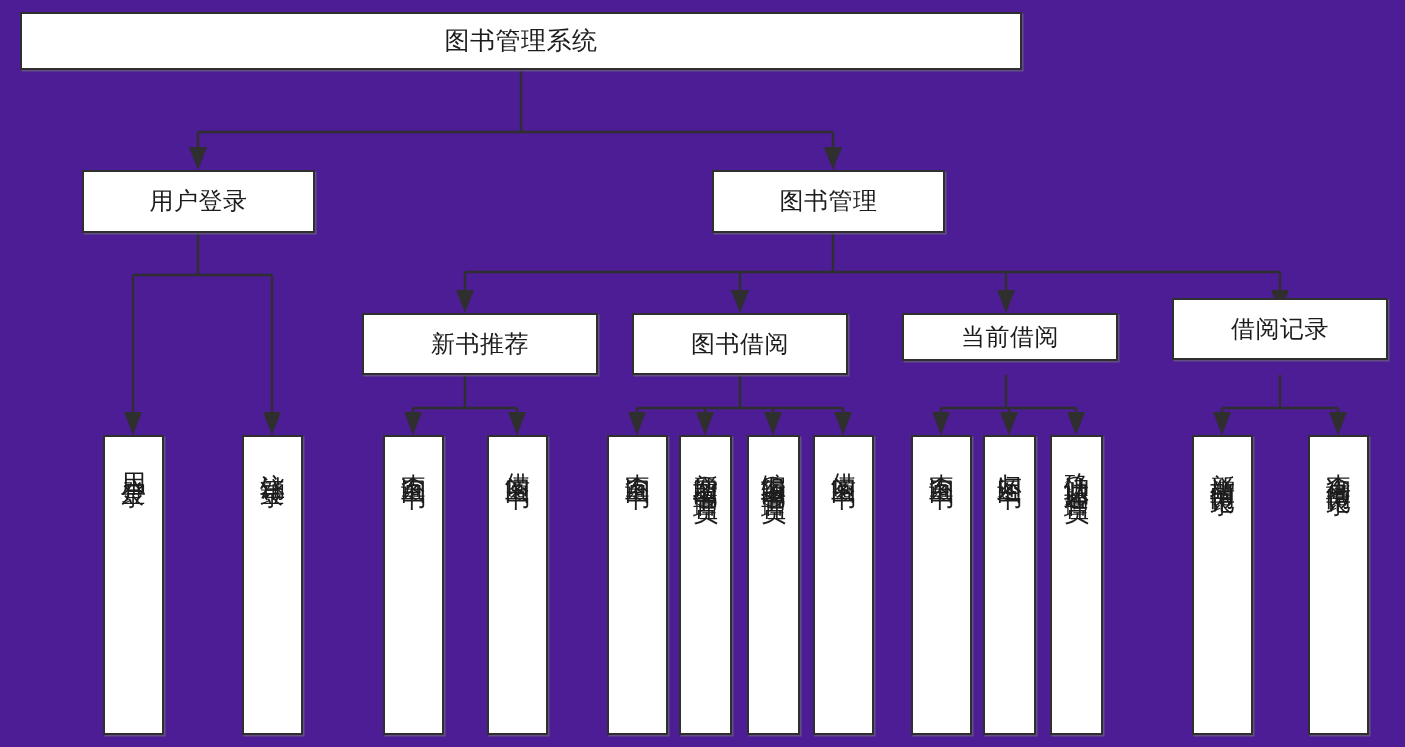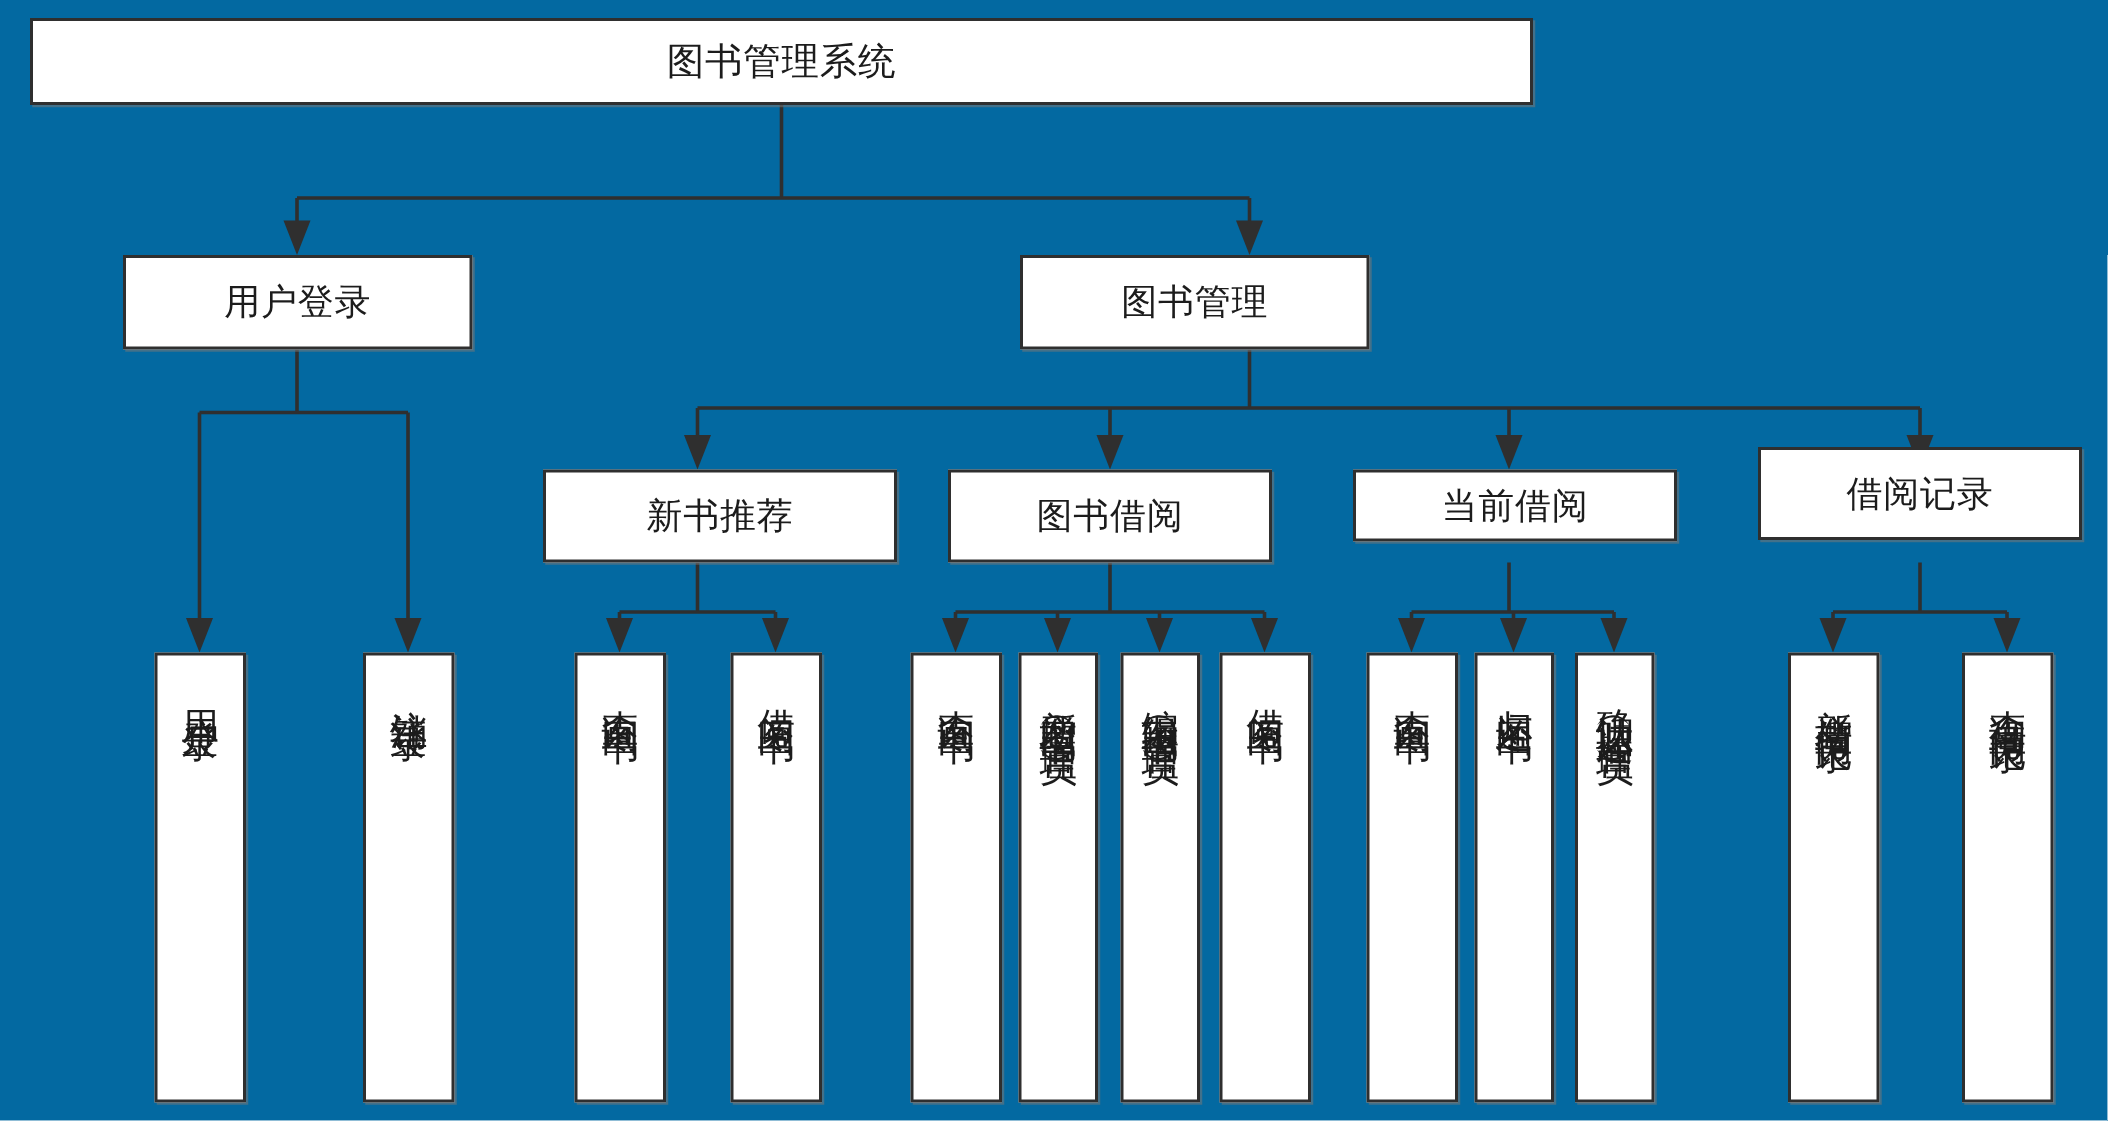--- a/index.html
+++ b/index.html
@@ -8,21 +8,21 @@
     padding: 0;
     background: #ffffff;
   }
   body {
     font-family: "DejaVu Sans", "Liberation Sans", sans-serif;
   }
   #canvas {
     position: relative;
     width: 1405px;
     height: 747px;
-    background: #0369a1;
+    background: #4c1d95;
     overflow: hidden;
   }
   
   #wires {
     position: absolute;
     left: 0;
     top: 0;
     width: 1405px;
     height: 747px;
   }
@@ -163,21 +163,21 @@
   </svg>
 
   <div class="node root" style="left:20px; top:12px; width:1002px; height:58px;">
     <span class="label">图书管理系统</span>
   </div>
 
   <div class="node lvl2" style="left:82px; top:170px; width:233px; height:63px;">
     <span class="label">用户登录</span>
   </div>
 
-  <div class="node lvl2" style="left:680px; top:170px; width:233px; height:63px;">
+  <div class="node lvl2" style="left:712px; top:170px; width:233px; height:63px;">
     <span class="label">图书管理</span>
   </div>
 
   <div class="node lvl3" style="left:362px; top:313px; width:236px; height:62px;">
     <span class="label">新书推荐</span>
   </div>
 
   <div class="node lvl3" style="left:632px; top:313px; width:216px; height:62px;">
     <span class="label">图书借阅</span>
   </div>

